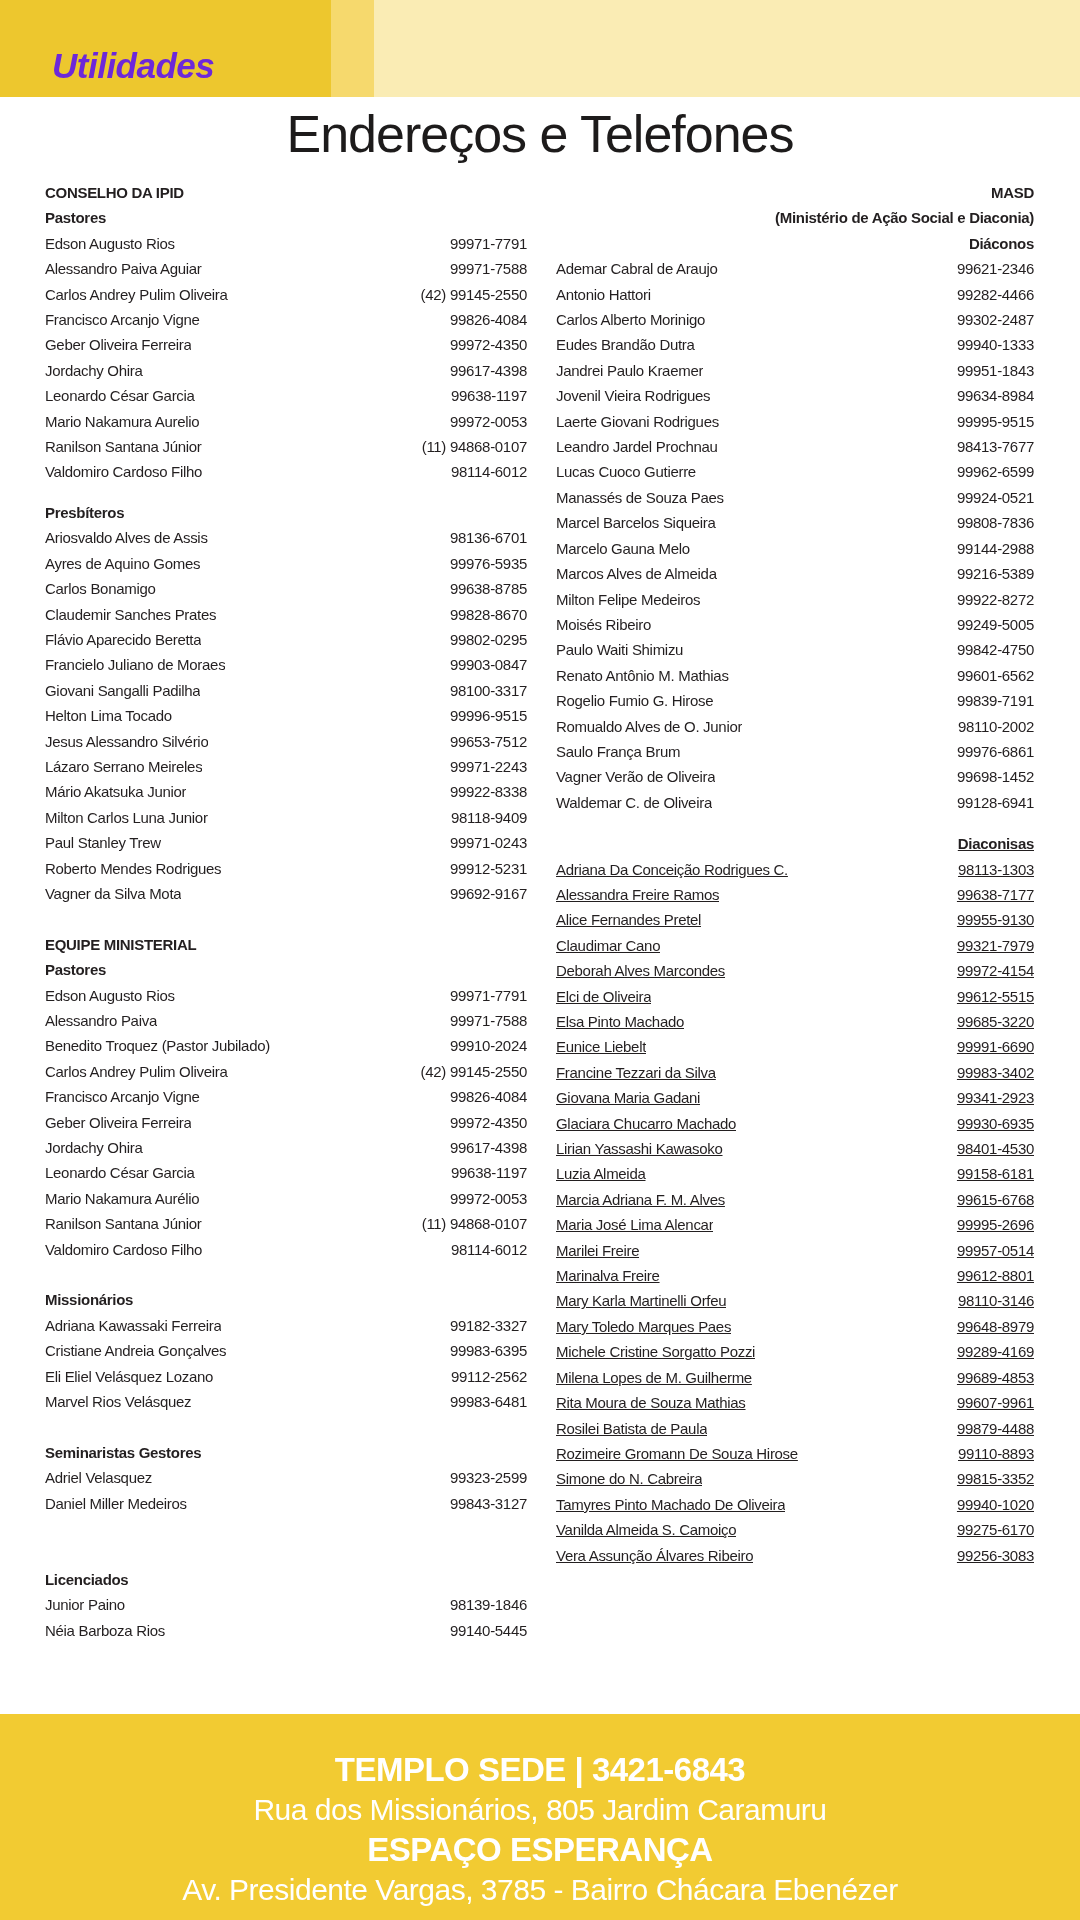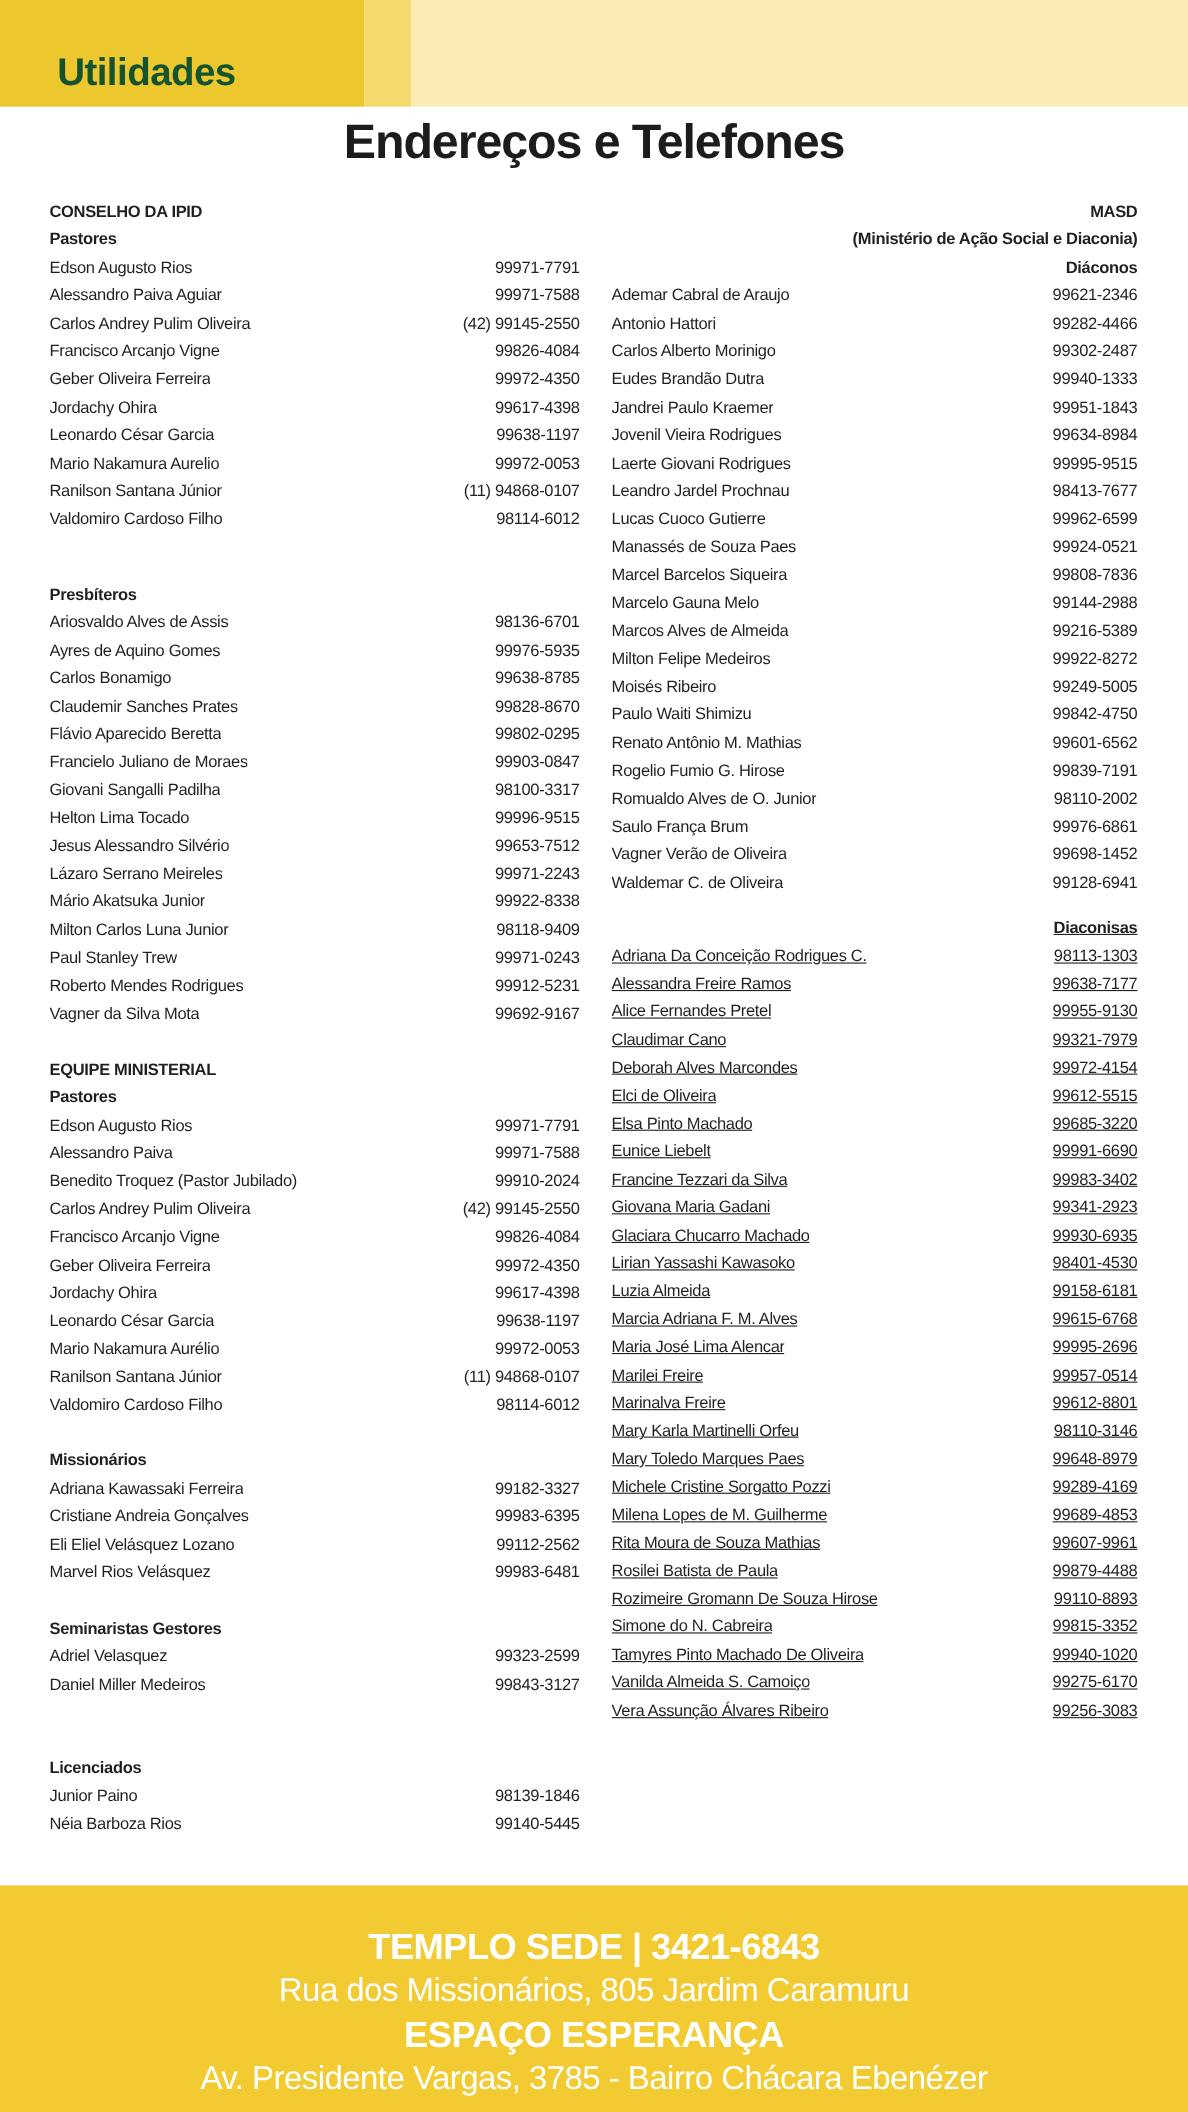--- a/index.html
+++ b/index.html
@@ -7,27 +7,28 @@
     position:relative;width:1080px;height:1920px;background:#fff;overflow:hidden;
     font-family:"Liberation Sans",sans-serif;color:#231f20;
   }
   
   .banner{position:absolute;top:0;left:0;width:1080px;height:97px;}
   .banner-dark{position:absolute;top:0;left:0;width:331px;height:97px;background:var(--c-banner-dark,#edc72e);
     display:flex;align-items:flex-end;}
   .banner-mid{position:absolute;top:0;left:331px;width:43px;height:97px;background:var(--c-banner-mid,#f6d96d);}
   .banner-light{position:absolute;top:0;left:374px;width:706px;height:97px;background:var(--c-banner-light,#faecb4);}
   .banner-label{
-    padding:0 0 14px 52px;color:#14532d;font-weight:bold;font-size:35px;line-height:1;
+    padding:0 0 14px 52px;color:#6d28d9;font-weight:bold;font-size:35px;line-height:1;
     letter-spacing:-0.5px;
+    font-style:italic;
   }
   
   .page-title{
     position:absolute;top:106px;left:0;width:1080px;text-align:center;
-    font-size:44px;font-weight:bold;letter-spacing:-1px;color:#1d1b1b;line-height:1.1;
+    font-size:52px;font-weight:normal;letter-spacing:-1px;color:#1d1b1b;line-height:1.1;
   }
   
   .col{position:absolute;top:180px;font-size:15px;line-height:25.4px;letter-spacing:-0.3px;}
   .col-left{left:45px;width:482px;}
   .col-right{left:556px;width:478px;text-align:right;}
   .sec-header{font-weight:bold;white-space:nowrap;}
   .row{display:flex;justify-content:space-between;}
   .nm{white-space:nowrap;overflow:hidden;}
   .ph{white-space:nowrap;padding-left:8px;}
   
@@ -92,21 +93,21 @@
         </div>
         <div class="row">
           <span class="nm">Ranilson Santana Júnior</span>
           <span class="ph">(11) 94868-0107</span>
         </div>
         <div class="row">
           <span class="nm">Valdomiro Cardoso Filho</span>
           <span class="ph">98114-6012</span>
         </div>
       </div>
-      <div class="section" style="margin-top: 43px;">
+      <div class="section" style="margin-top: 15px;">
         <div class="sec-header">Presbíteros</div>
         <div class="row">
           <span class="nm">Ariosvaldo Alves de Assis</span>
           <span class="ph">98136-6701</span>
         </div>
         <div class="row">
           <span class="nm">Ayres de Aquino Gomes</span>
           <span class="ph">99976-5935</span>
         </div>
         <div class="row">

